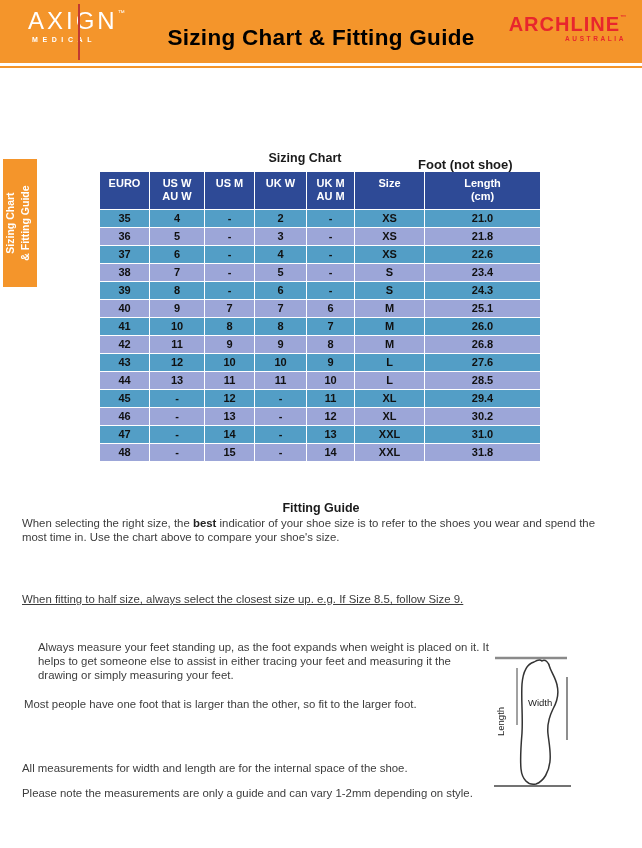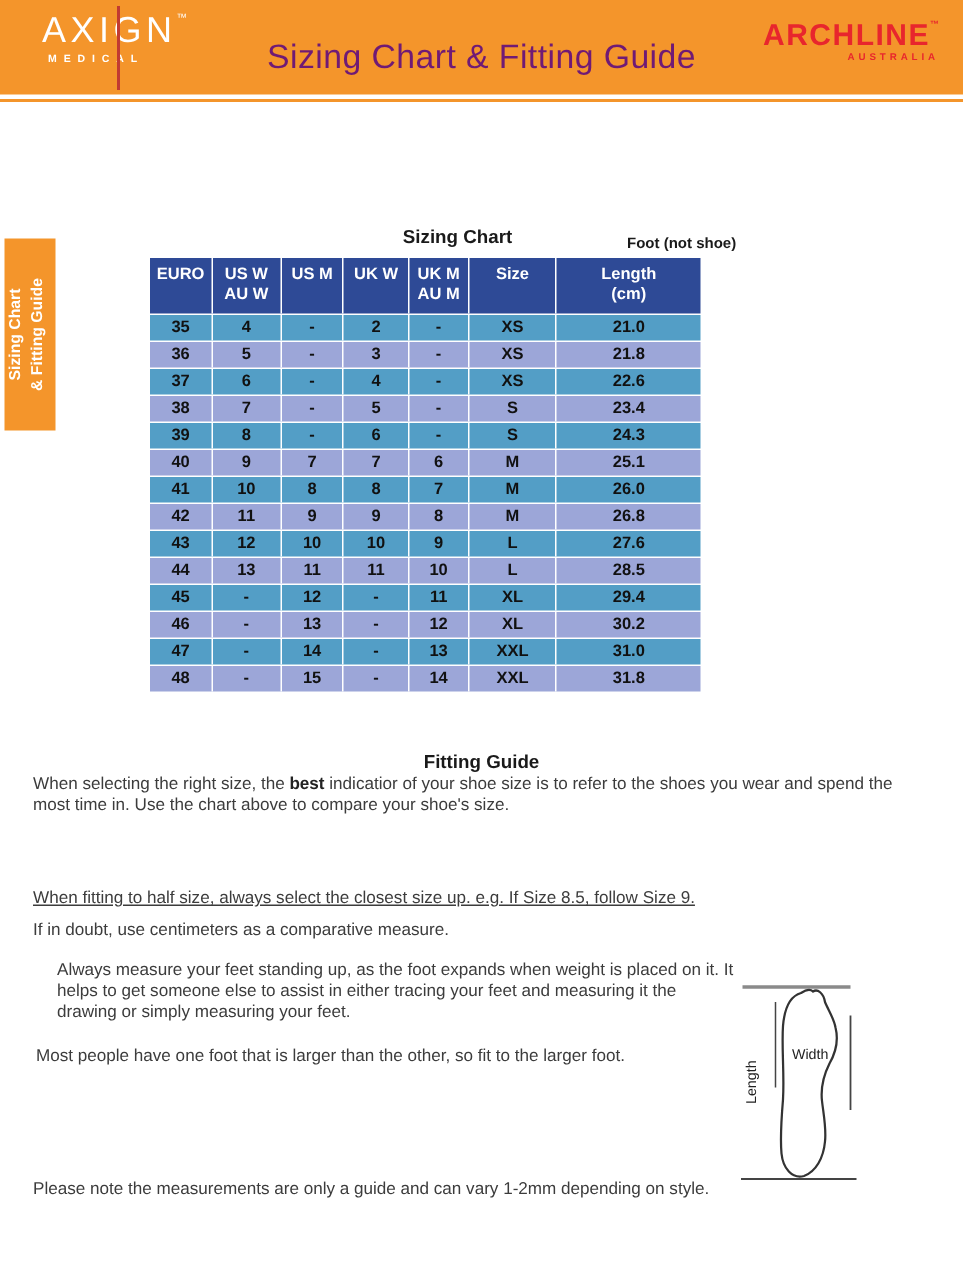--- a/index.html
+++ b/index.html
@@ -8,39 +8,39 @@
 
   
   .banner{position:absolute;left:0;top:0;width:642px;height:63px;background:#F4952B;}
   .banner-rule{position:absolute;left:0;top:66px;width:642px;height:2px;background:#F4952B;}
   .axign{position:absolute;left:28px;top:9px;color:#ffffff;line-height:1;}
   .axign-name{font-size:24px;letter-spacing:3px;font-weight:400;}
   .axign-name sup{font-size:7px;vertical-align:14px;letter-spacing:0;}
   .axign-sub{font-size:7px;letter-spacing:4.6px;font-weight:700;margin-top:3px;padding-left:4px;}
   .axign-line{position:absolute;left:50px;top:-5px;width:2px;height:56px;background:#C13A32;}
   .banner-title{position:absolute;left:0;top:25px;width:642px;margin:0;text-align:center;
-                color:#701a75;font-size:22.5px;font-weight:400;letter-spacing:.3px;}
+                color:#000000;font-size:22.5px;font-weight:700;letter-spacing:.3px;}
   .archline{position:absolute;right:16px;top:14px;text-align:right;color:#E8262D;line-height:1;}
   .arch-name{font-size:20px;letter-spacing:1px;font-weight:700;}
   .arch-name sup{font-size:6px;vertical-align:12px;letter-spacing:0;}
   .arch-sub{font-size:6.5px;letter-spacing:2.6px;font-weight:700;margin-top:2px;}
 
   
   .side-tab{position:absolute;left:3px;top:159px;width:34px;height:128px;background:#F4952B;}
   .side-tab-text{position:absolute;left:-47px;top:47px;width:128px;height:34px;
                  transform:rotate(-90deg);text-align:center;color:#ffffff;
                  font-weight:700;font-size:10.5px;line-height:15px;}
 
   
   .chart-title{position:absolute;left:100px;top:151px;width:410px;text-align:center;
                font-size:12.5px;font-weight:700;color:#1a1a1a;}
-  .foot-note{position:absolute;left:418px;top:157px;font-size:10px;font-weight:700;color:#1a1a1a;}
-
-  
-  .size-table{position:absolute;left:100px;top:172px;width:367px;}
+  .foot-note{position:absolute;left:418px;top:157px;font-size:13px;font-weight:700;color:#1a1a1a;}
+
+  
+  .size-table{position:absolute;left:100px;top:172px;width:440px;}
   .thead{display:flex;background:#2E4A96;height:37px;}
   .th{box-sizing:border-box;display:flex;flex-direction:column;align-items:center;
       padding-top:5px;color:#ffffff;font-size:11px;font-weight:700;line-height:13px;
       border-right:1px solid #ffffff;}
   .th:last-child{border-right:none;}
   .tr{display:flex;margin-top:1px;height:17px;}
   .tbody .tr:nth-child(odd){background:#539EC6;}
   .tbody .tr:nth-child(even){background:#9CA6D8;}
   .td{box-sizing:border-box;text-align:center;font-size:11px;font-weight:700;color:#111111;
       line-height:17px;border-right:1px solid #ffffff;}
@@ -246,23 +246,23 @@
           <div class="td cw5">XXL</div>
           <div class="td cw6">31.8</div>
         </div>
       </div>
   </div>
 
   <h2 class="section-heading" id="fg-heading">Fitting Guide</h2>
   <p class="body-text" id="fg-p1"><span>When selecting the right size, the </span><b>best</b><span> indicatior of your shoe size is to refer to the shoes you wear and spend the most time in. Use the chart above to compare your shoe's size.</span></p>
   <p class="body-text" id="fg-p2">When fitting to half size, always select the closest size up. e.g. If Size 8.5, follow Size 9.</p>
 
-  <p class="body-text" id="ms-p1">If in doubt, use centimeters as a comparative measure.</p>
   <p class="body-text" id="ms-p2">Always measure your feet standing up, as the foot expands when weight is placed on it. It helps to get someone else to assist in either tracing your feet and measuring it the drawing or simply measuring your feet.</p>
   <p class="body-text" id="ms-p3">Most people have one foot that is larger than the other, so fit to the larger foot.</p>
+  <p class="body-text" id="ms-p4">All measurements for width and length are for the internal space of the shoe.</p>
   <p class="body-text" id="ms-p5">Please note the measurements are only a guide and can vary 1-2mm depending on style.</p>
 
   <svg class="diagram" width="118" height="155" viewBox="0 0 118 155">
     <line x1="7" y1="12" x2="79" y2="12" stroke="#8a8a8a" stroke-width="2.4"></line>
     <line x1="6" y1="140" x2="83" y2="140" stroke="#444444" stroke-width="1.3"></line>
     <line x1="29" y1="22" x2="29" y2="79" stroke="#444444" stroke-width="1"></line>
     <line x1="79" y1="31" x2="79" y2="94" stroke="#444444" stroke-width="1.2"></line>
     <path d="M 46 16
              C 49 14, 52 13, 54 15
              C 57 13, 61 16, 62 22

